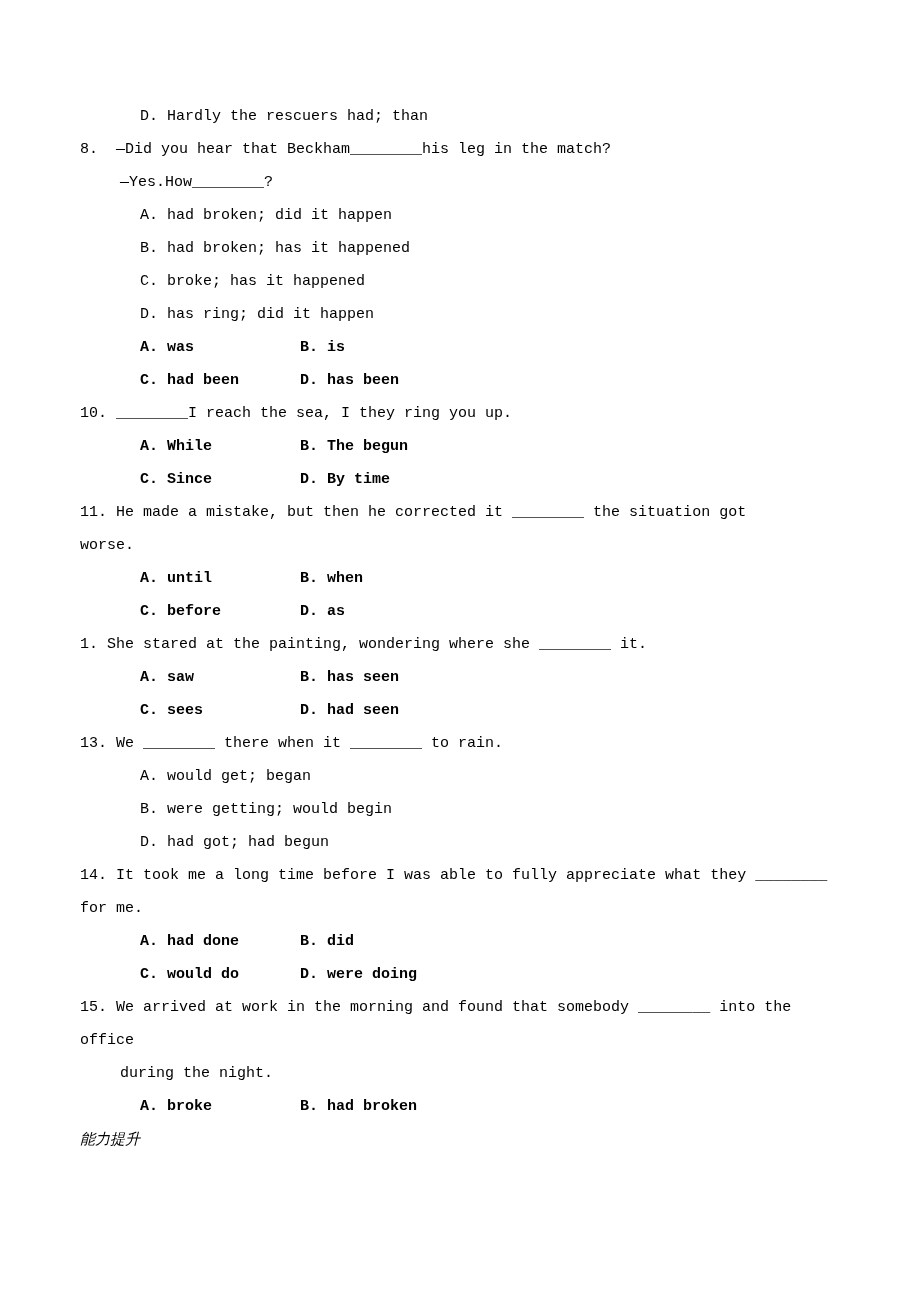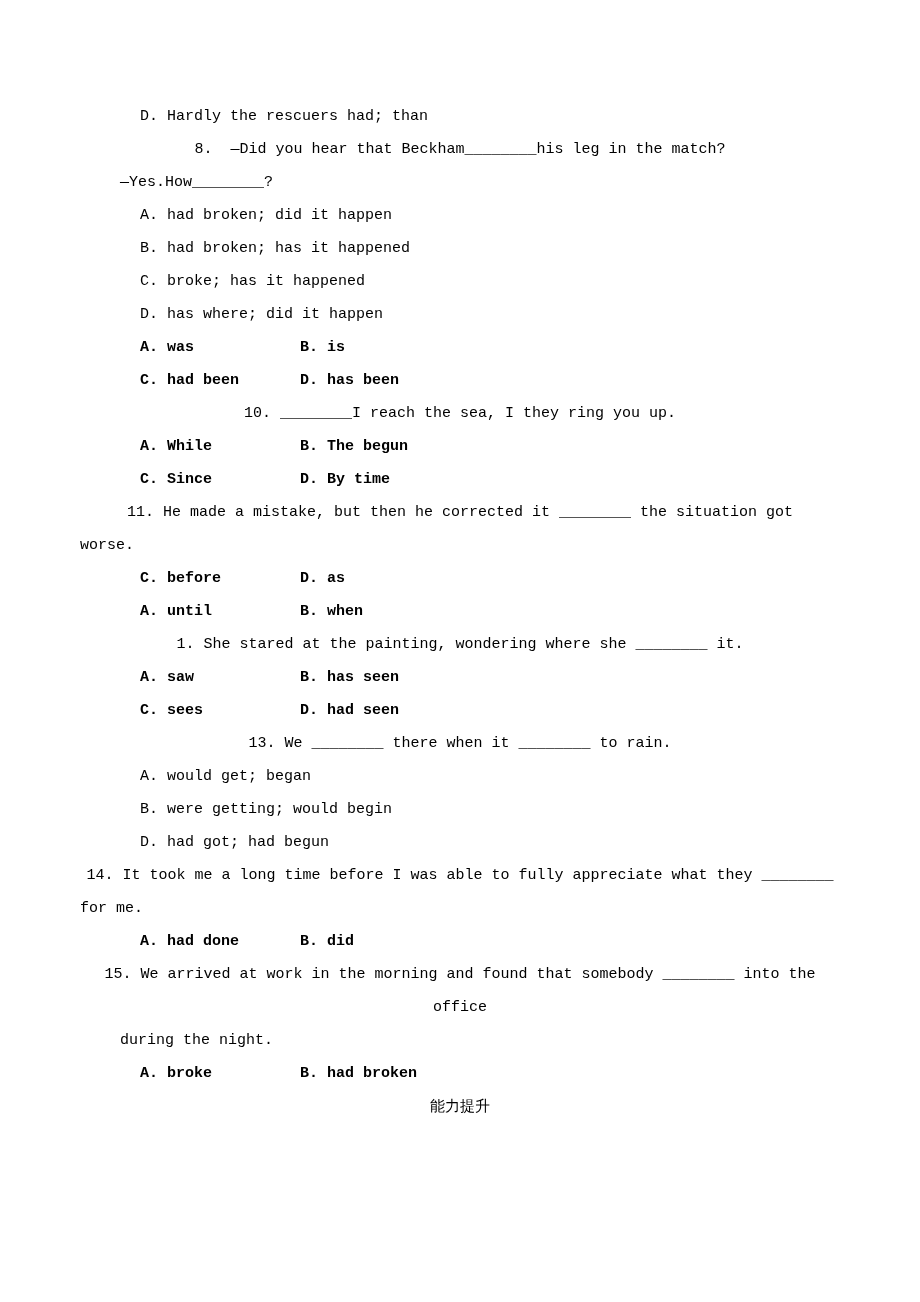--- a/index.html
+++ b/index.html
@@ -16,59 +16,59 @@
     min-height: 1302px;
     padding: 100px 80px 60px 80px;
     box-sizing: border-box;
     position: relative;
   }
   .indent-option {
     padding-left: 60px;
   }
   .q-line {
     padding-left: 0px;
-    text-align: center;
   }
   .q-line-indent {
     padding-left: 40px;
   }
   .opt-pair {
     padding-left: 60px;
     font-weight: bold;
   }
   .opt-pair span.col {
     display: inline-block;
   }
   .opt-pair span.col1 {
     width: 160px;
   }
   .center-title {
-    text-align: center;
+    text-align: left;
     font-family: "SimSun", "宋体", serif;
     font-size: 15px;
+    font-style: italic;
   }
   .wrap-second {
     padding-left: 0;
   }
 </style>
 </head>
 <body>
 
 <div class="page">
 
   <div class="indent-option">D. Hardly the rescuers had; than</div>
 
   <div class="q-line">
     <span>8.</span>&nbsp;&nbsp;<span>—Did you hear that Beckham________his leg in the match?</span>
   </div>
   <div class="q-line-indent">—Yes.How________?</div>
   <div class="indent-option">A. had broken; did it happen</div>
   <div class="indent-option">B. had broken; has it happened</div>
   <div class="indent-option">C. broke; has it happened</div>
-  <div class="indent-option">D. has where; did it happen</div>
+  <div class="indent-option">D. has ring; did it happen</div>
 
   <div class="opt-pair">
     <span class="col col1">A. was</span><span class="col">B. is</span>
   </div>
   <div class="opt-pair">
     <span class="col col1">C. had been</span><span class="col">D. has been</span>
   </div>
 
   <div class="q-line">
     <span>10.</span>&nbsp;<span>________I reach the sea, I they ring you up.</span>
@@ -78,24 +78,24 @@
   </div>
   <div class="opt-pair">
     <span class="col col1">C. Since</span><span class="col">D. By time</span>
   </div>
 
   <div class="q-line">
     <span>11.</span>&nbsp;<span>He made a mistake, but then he corrected it ________ the situation got</span>
   </div>
   <div class="wrap-second">worse.</div>
   <div class="opt-pair">
-    <span class="col col1">C. before</span><span class="col">D. as</span>
+    <span class="col col1">A. until</span><span class="col">B. when</span>
   </div>
   <div class="opt-pair">
-    <span class="col col1">A. until</span><span class="col">B. when</span>
+    <span class="col col1">C. before</span><span class="col">D. as</span>
   </div>
 
   <div class="q-line">
     <span>1.</span>&nbsp;<span>She stared at the painting, wondering where she ________ it.</span>
   </div>
   <div class="opt-pair">
     <span class="col col1">A. saw</span><span class="col">B. has seen</span>
   </div>
   <div class="opt-pair">
     <span class="col col1">C. sees</span><span class="col">D. had seen</span>
@@ -108,20 +108,23 @@
   <div class="indent-option">B. were getting; would begin</div>
   <div class="indent-option">D. had got; had begun</div>
 
   <div class="q-line">
     <span>14.</span>&nbsp;<span>It took me a long time before I was able to fully appreciate what they ________</span>
   </div>
   <div class="wrap-second">for me.</div>
   <div class="opt-pair">
     <span class="col col1">A. had done</span><span class="col">B. did</span>
   </div>
+  <div class="opt-pair">
+    <span class="col col1">C. would do</span><span class="col">D. were doing</span>
+  </div>
 
   <div class="q-line">
     <span>15.</span>&nbsp;<span>We arrived at work in the morning and found that somebody ________ into the office</span>
   </div>
   <div class="q-line-indent">during the night.</div>
   <div class="opt-pair">
     <span class="col col1">A. broke</span><span class="col">B. had broken</span>
   </div>
 
   <div class="center-title">能力提升</div>

